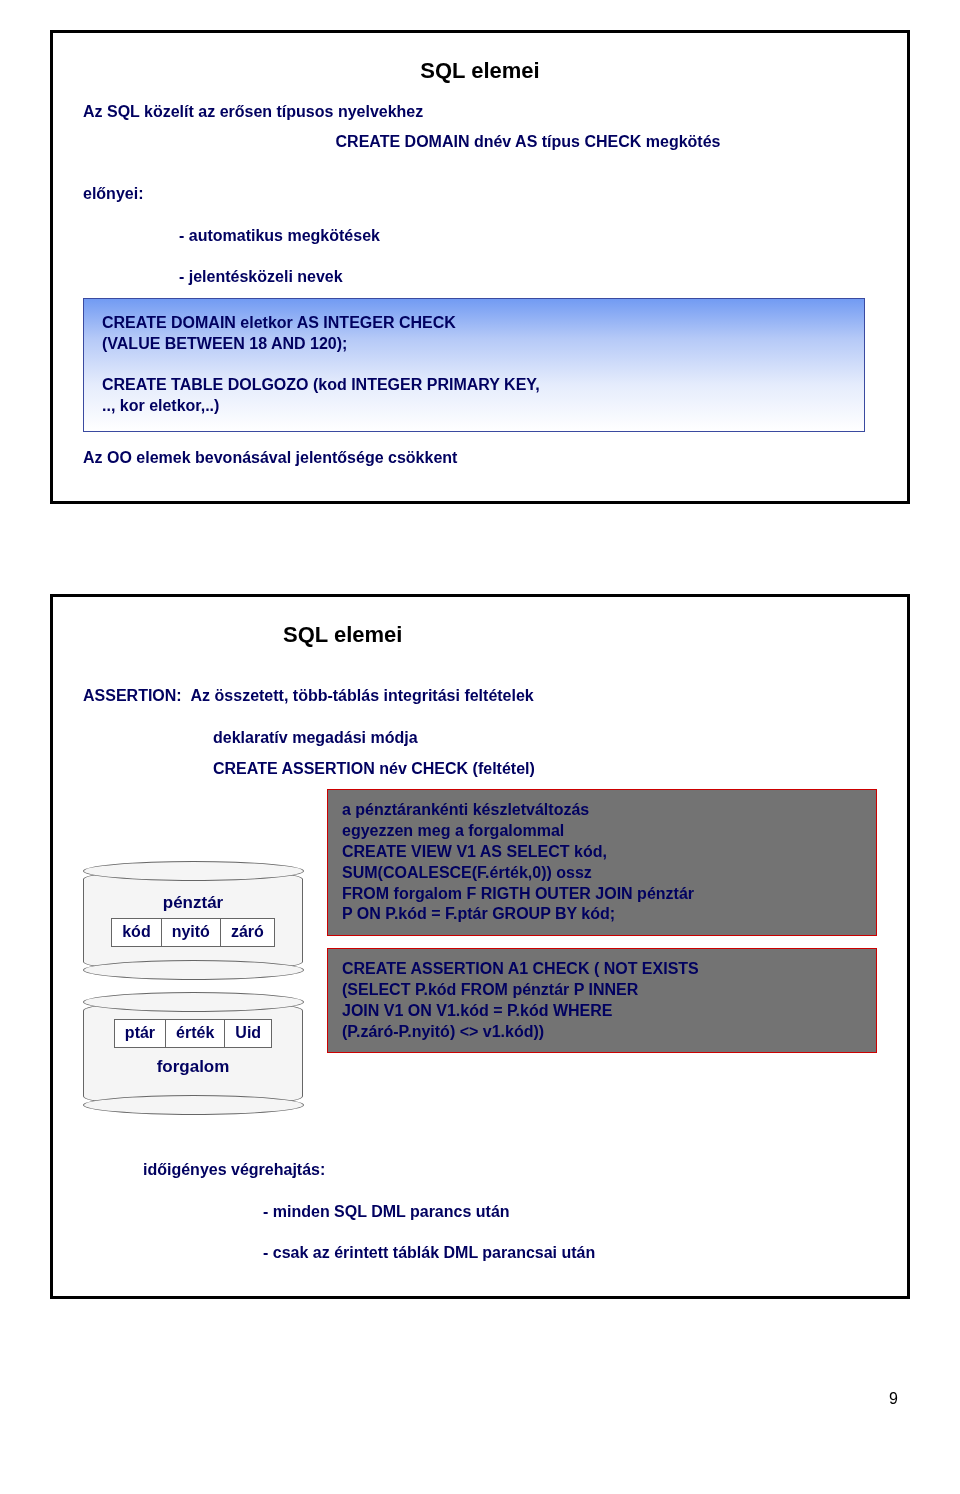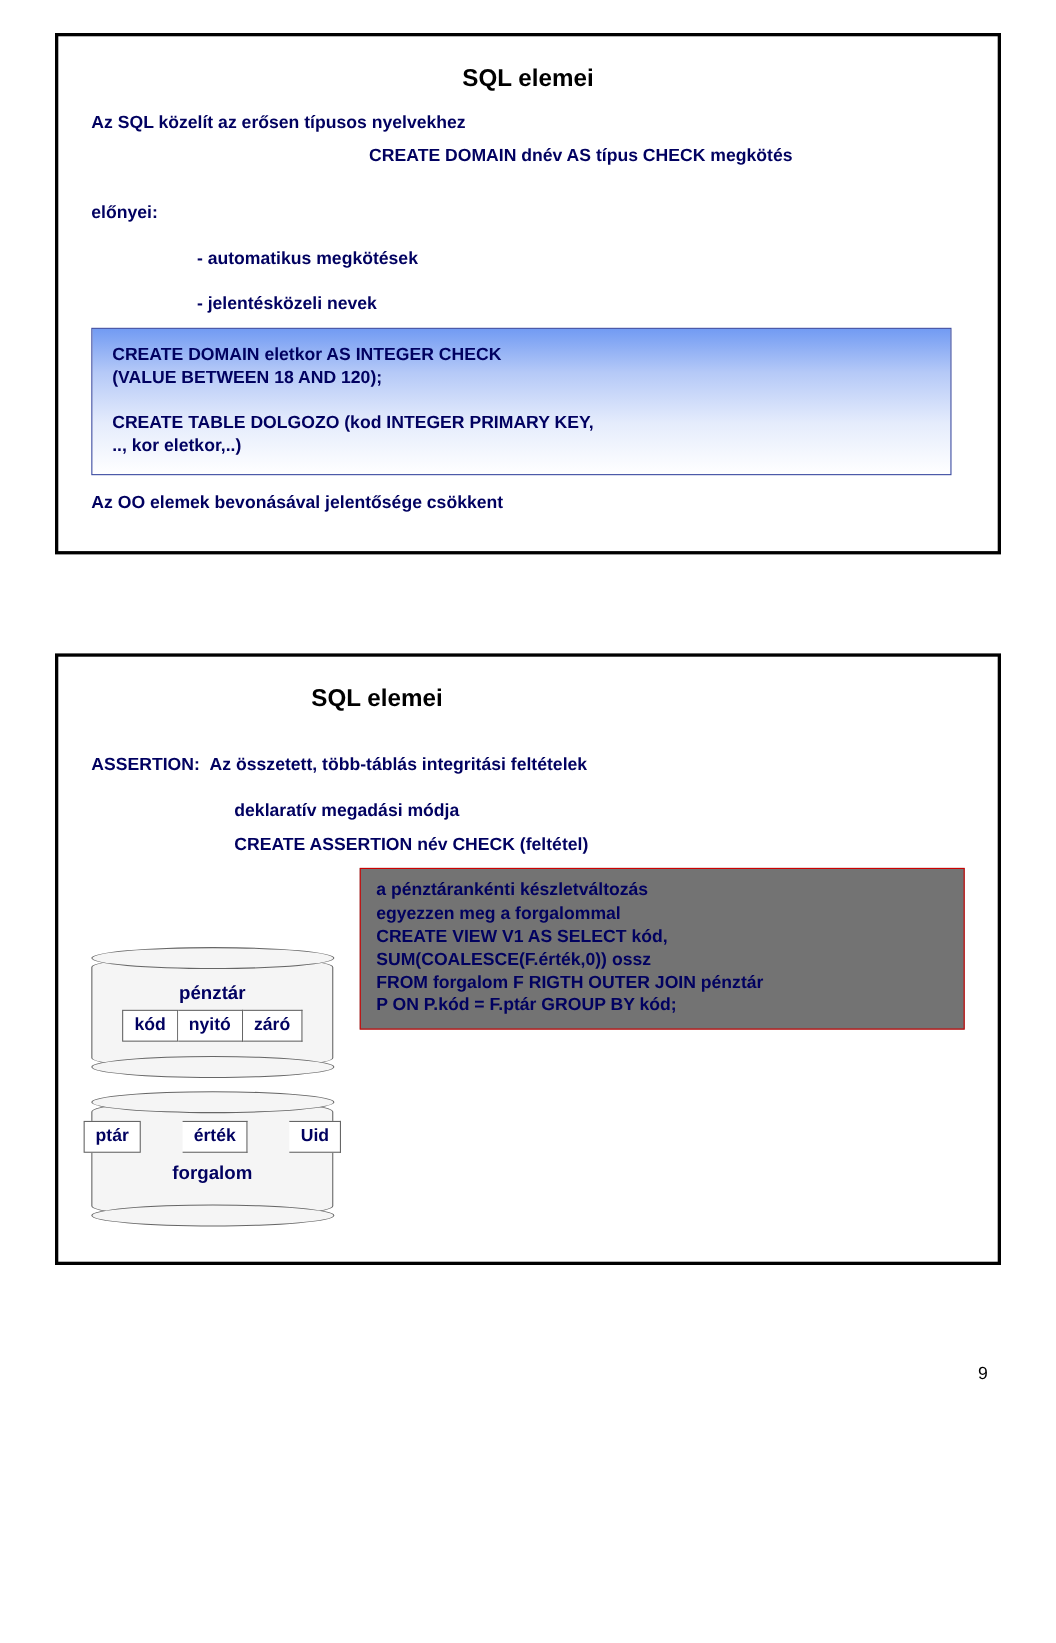--- a/index.html
+++ b/index.html
@@ -159,36 +159,45 @@
             <div class="db-table">
               <div class="db-cell">kód</div>
               <div class="db-cell">nyitó</div>
               <div class="db-cell">záró</div>
             </div>
           </div>
         </div>
         <div class="spacer-sm"></div>
         <div class="db-stack">
           <div class="db-cyl">
-            <div class="db-table" style="margin-top:4px;gap:38px;">
+            <div class="db-table" style="margin-top:4px;">
               <div class="db-cell">ptár</div>
               <div class="db-cell">érték</div>
               <div class="db-cell">Uid</div>
             </div>
             <div class="db-title">forgalom</div>
           </div>
         </div>
       </div>
 
       <div style="flex:1;">
         <div class="pink-box bold-blue" style="margin-bottom:12px;">a pénztárankénti készletváltozás
 egyezzen meg a forgalommal
 CREATE VIEW V1 AS SELECT kód,
 SUM(COALESCE(F.érték,0)) ossz
 FROM forgalom F RIGTH OUTER JOIN pénztár
 P ON P.kód = F.ptár GROUP BY kód;</div>
+        <div class="pink-box bold-blue">CREATE ASSERTION A1 CHECK ( NOT EXISTS
+(SELECT P.kód FROM pénztár P INNER
+JOIN V1 ON V1.kód = P.kód WHERE
+(P.záró-P.nyitó) &lt;&gt; v1.kód))</div>
       </div>
     </div>
 
+    <div class="body-text bold-blue" style="margin-left:60px;margin-top:14px;">
+      <span>időigényes végrehajtás:</span><br>
+      <span style="display:inline-block;margin-left:120px;">- minden SQL DML parancs után</span><br>
+      <span style="display:inline-block;margin-left:120px;">- csak az érintett táblák DML parancsai után</span>
+    </div>
   </div>
 </div>
 
 <div class="footer-num">9</div>
 
 </body></html>

